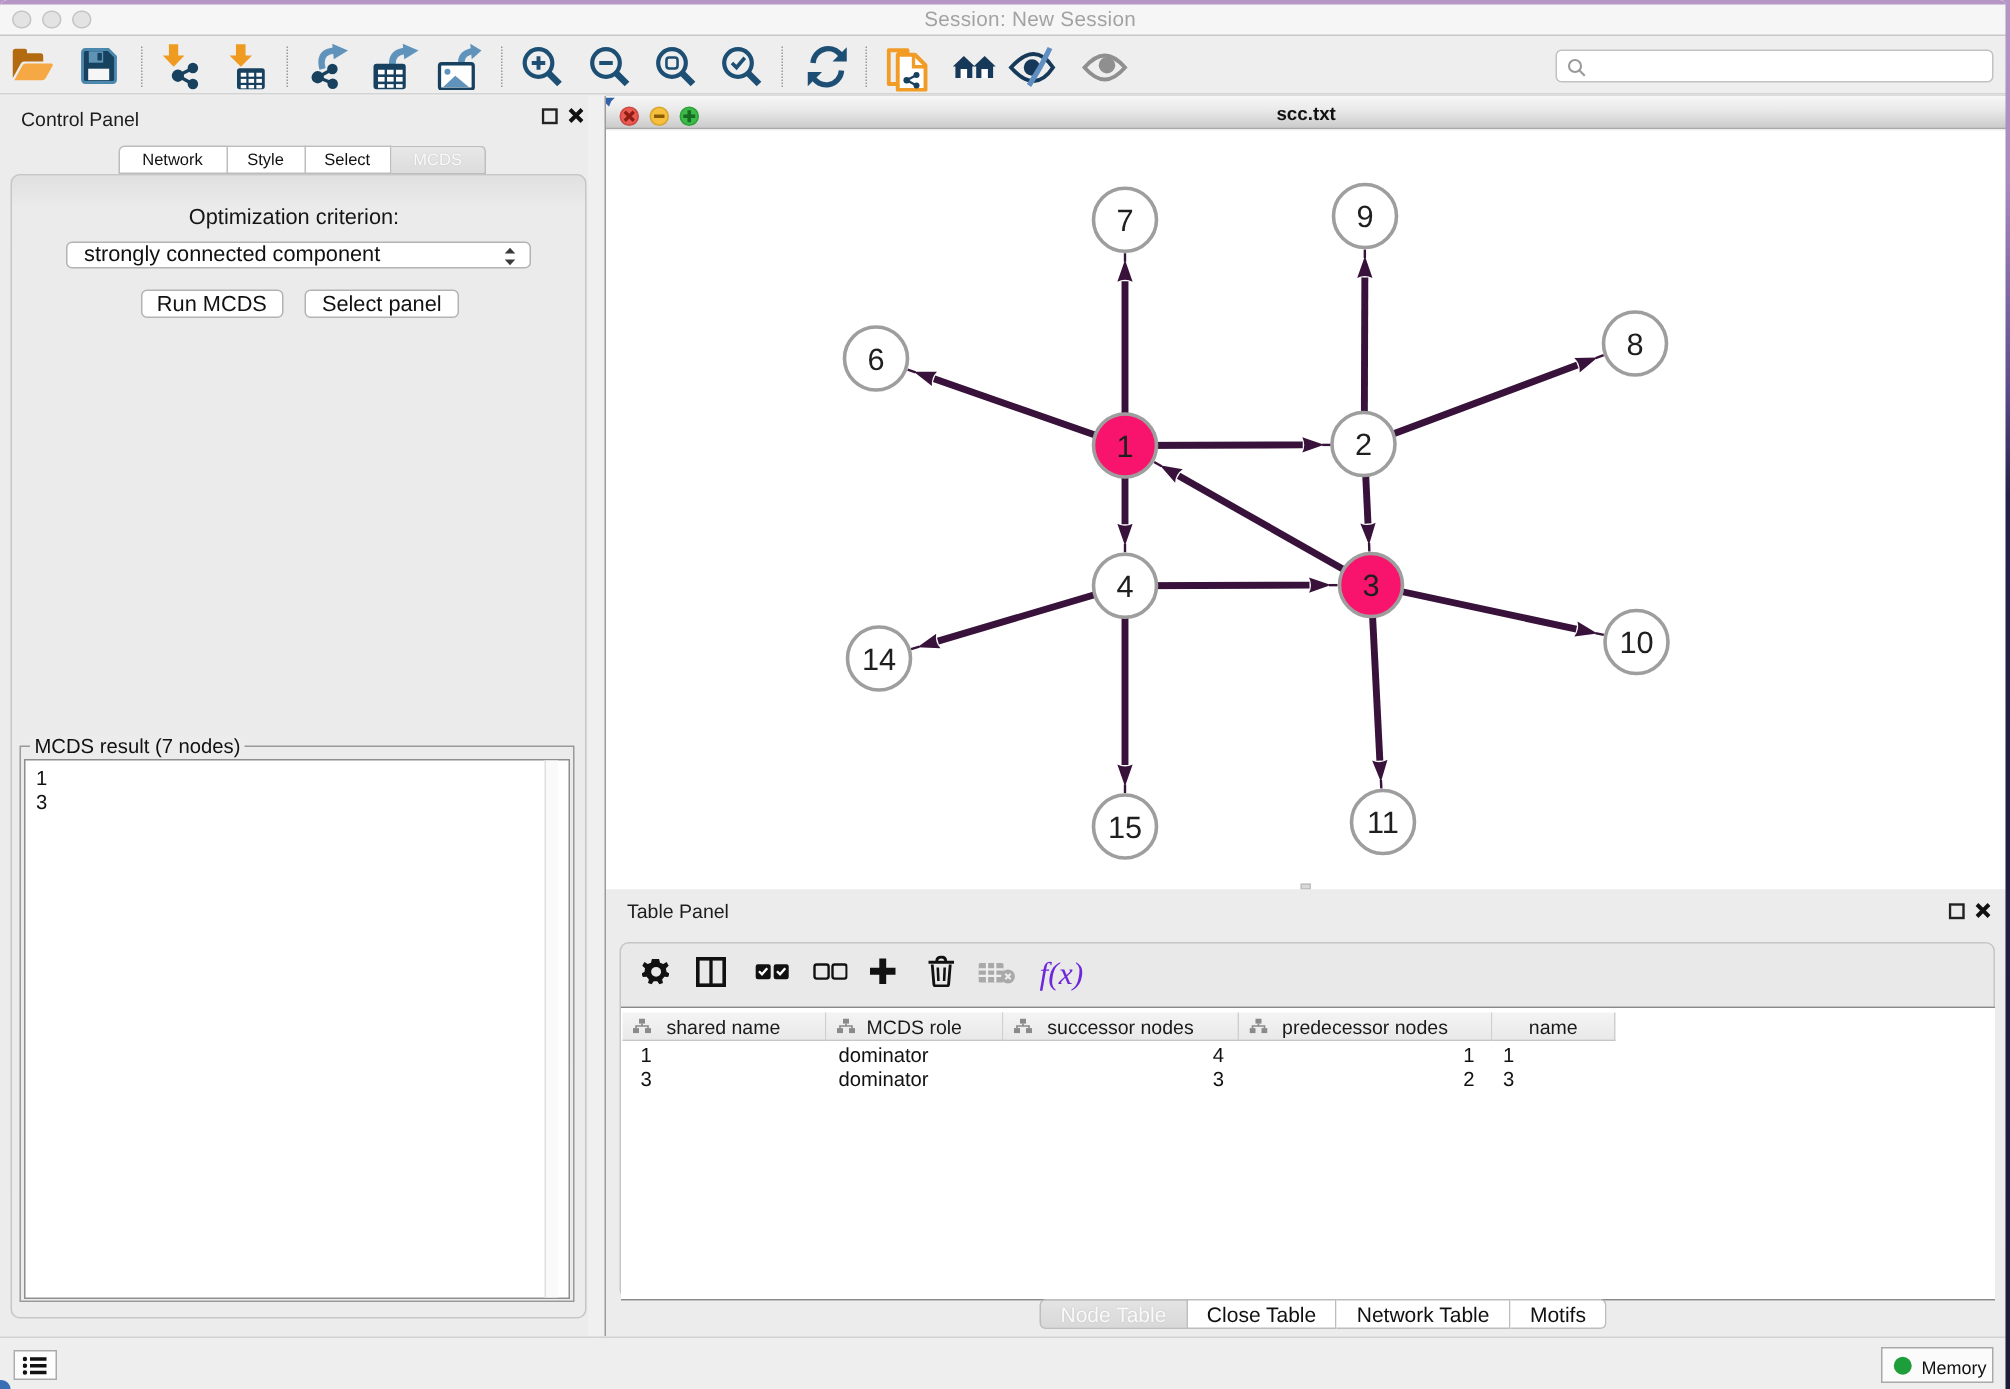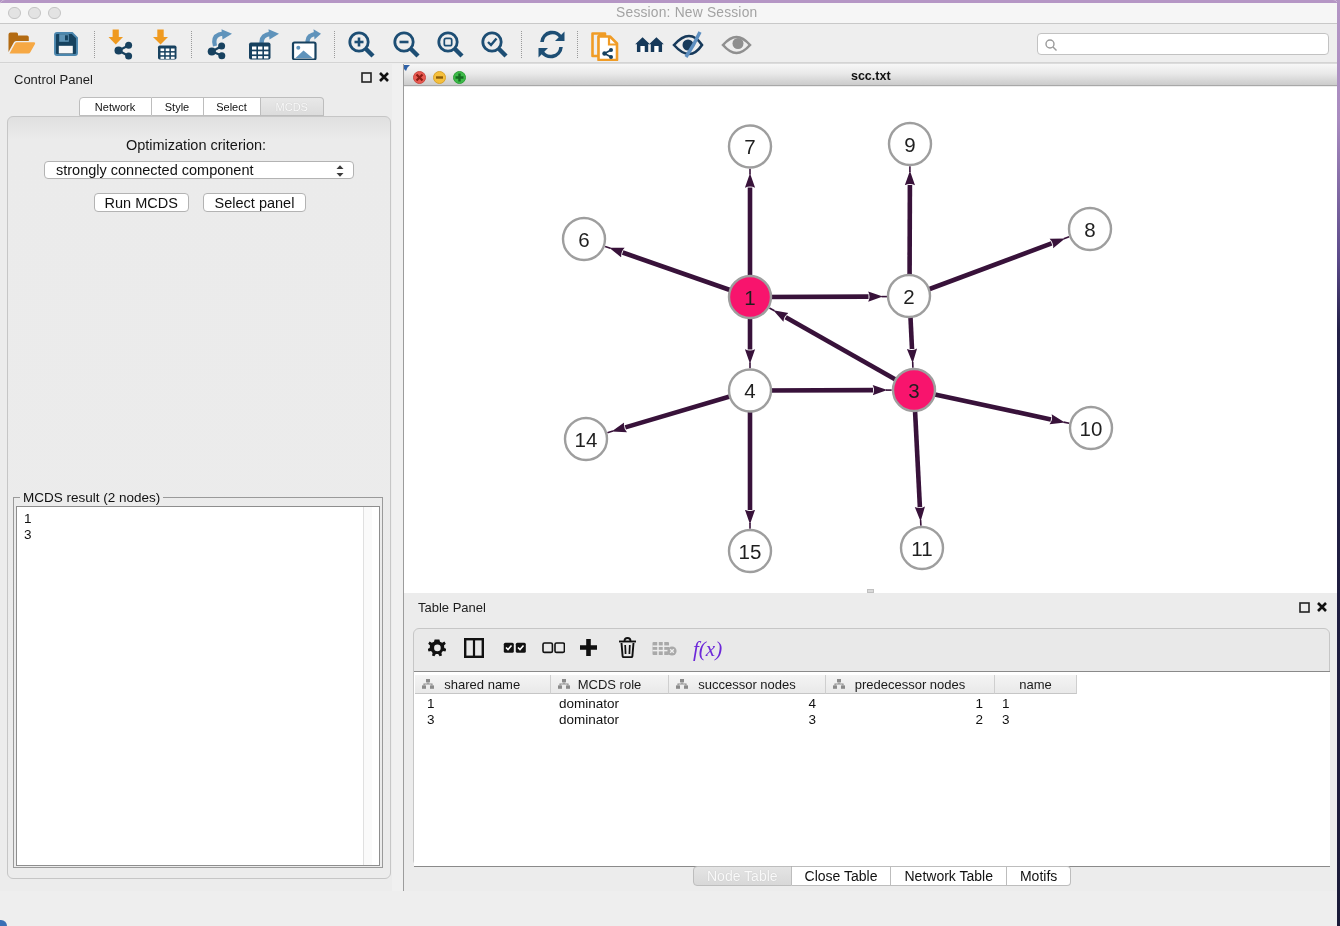--- a/index.html
+++ b/index.html
@@ -242,21 +242,21 @@
       <svg width="10" height="14" viewBox="0 0 10 14" style="position:absolute; right:8px; top:2px;">
         <path d="M1.5 5 L5 1.2 L8.5 5 Z" fill="#3a3a3a"></path>
         <path d="M1.5 9 L5 12.8 L8.5 9 Z" fill="#3a3a3a"></path>
       </svg>
     </div>
     <div class="btn" style="left:93.5px; top:128.5px; width:95.5px;">Run MCDS</div>
     <div class="btn" style="left:203px; top:128.5px; width:103px;">Select panel</div>
     <div class="abs" id="fieldset"></div>
     <div class="abs" id="resultbox">1<br>3</div>
     <div class="abs" id="resscroll"></div>
-    <div class="abs" id="legend">MCDS result (2 nodes)</div>
+    <div class="abs" id="legend">MCDS result (7 nodes)</div>
   </div>
   <div class="abs" id="splitter">
       <div class="abs" id="sphandle"></div>
     </div>
 
   <div class="abs" id="netwin">
     <div class="abs" id="nettitle">
       <svg class="abs" style="left:0;top:1px;" width="6" height="7" viewBox="0 0 6 7">
           <path d="M0 0 L6 0 L3.5 2.5 L2 6 L0 4 Z" fill="#2f62a8"></path>
         </svg>
@@ -429,17 +429,35 @@
       <div class="td" style="left:588.5px; top:40px;">3</div>
     </div>
     <div class="abs tabs" id="btabs">
       <div class="btab first sel">Node Table</div>
         <div class="btab">Close Table</div>
         <div class="btab">Network Table</div>
         <div class="btab last">Motifs</div>
     </div>
   </div>
 
+  <div class="abs" id="statusbar">
+    <div class="abs" id="listbtn">
+      <svg width="17" height="13" viewBox="0 0 17 13" style="position:absolute;left:5px;top:3px;">
+        <circle cx="1.6" cy="2" r="1.5" fill="#111"></circle>
+          <circle cx="1.6" cy="6.5" r="1.5" fill="#111"></circle>
+          <circle cx="1.6" cy="11" r="1.5" fill="#111"></circle>
+        <line x1="5" y1="2" x2="16" y2="2" stroke="#111" stroke-width="2.4"></line>
+        <line x1="5" y1="6.5" x2="16" y2="6.5" stroke="#111" stroke-width="2.4"></line>
+        <line x1="5" y1="11" x2="16" y2="11" stroke="#111" stroke-width="2.4"></line>
+      </svg>
+    </div>
+    <div class="abs" id="membtn">
+      <svg width="13" height="13" viewBox="0 0 13 13" style="position:absolute;left:7px;top:5px;">
+        <circle cx="6.5" cy="6.5" r="6" fill="#1e9e3a"></circle>
+      </svg>
+      <span style="position:absolute;left:26px;top:5.5px;">Memory</span>
+    </div>
+  </div>
 </div>
 <div class="abs" id="desktop-right"></div>
 <svg class="abs" style="left:0;top:918px;" width="10" height="8" viewBox="0 0 10 8">
   <circle cx="1" cy="8" r="6" fill="#3a6fb5"></circle>
 </svg>
 
 </body></html>

